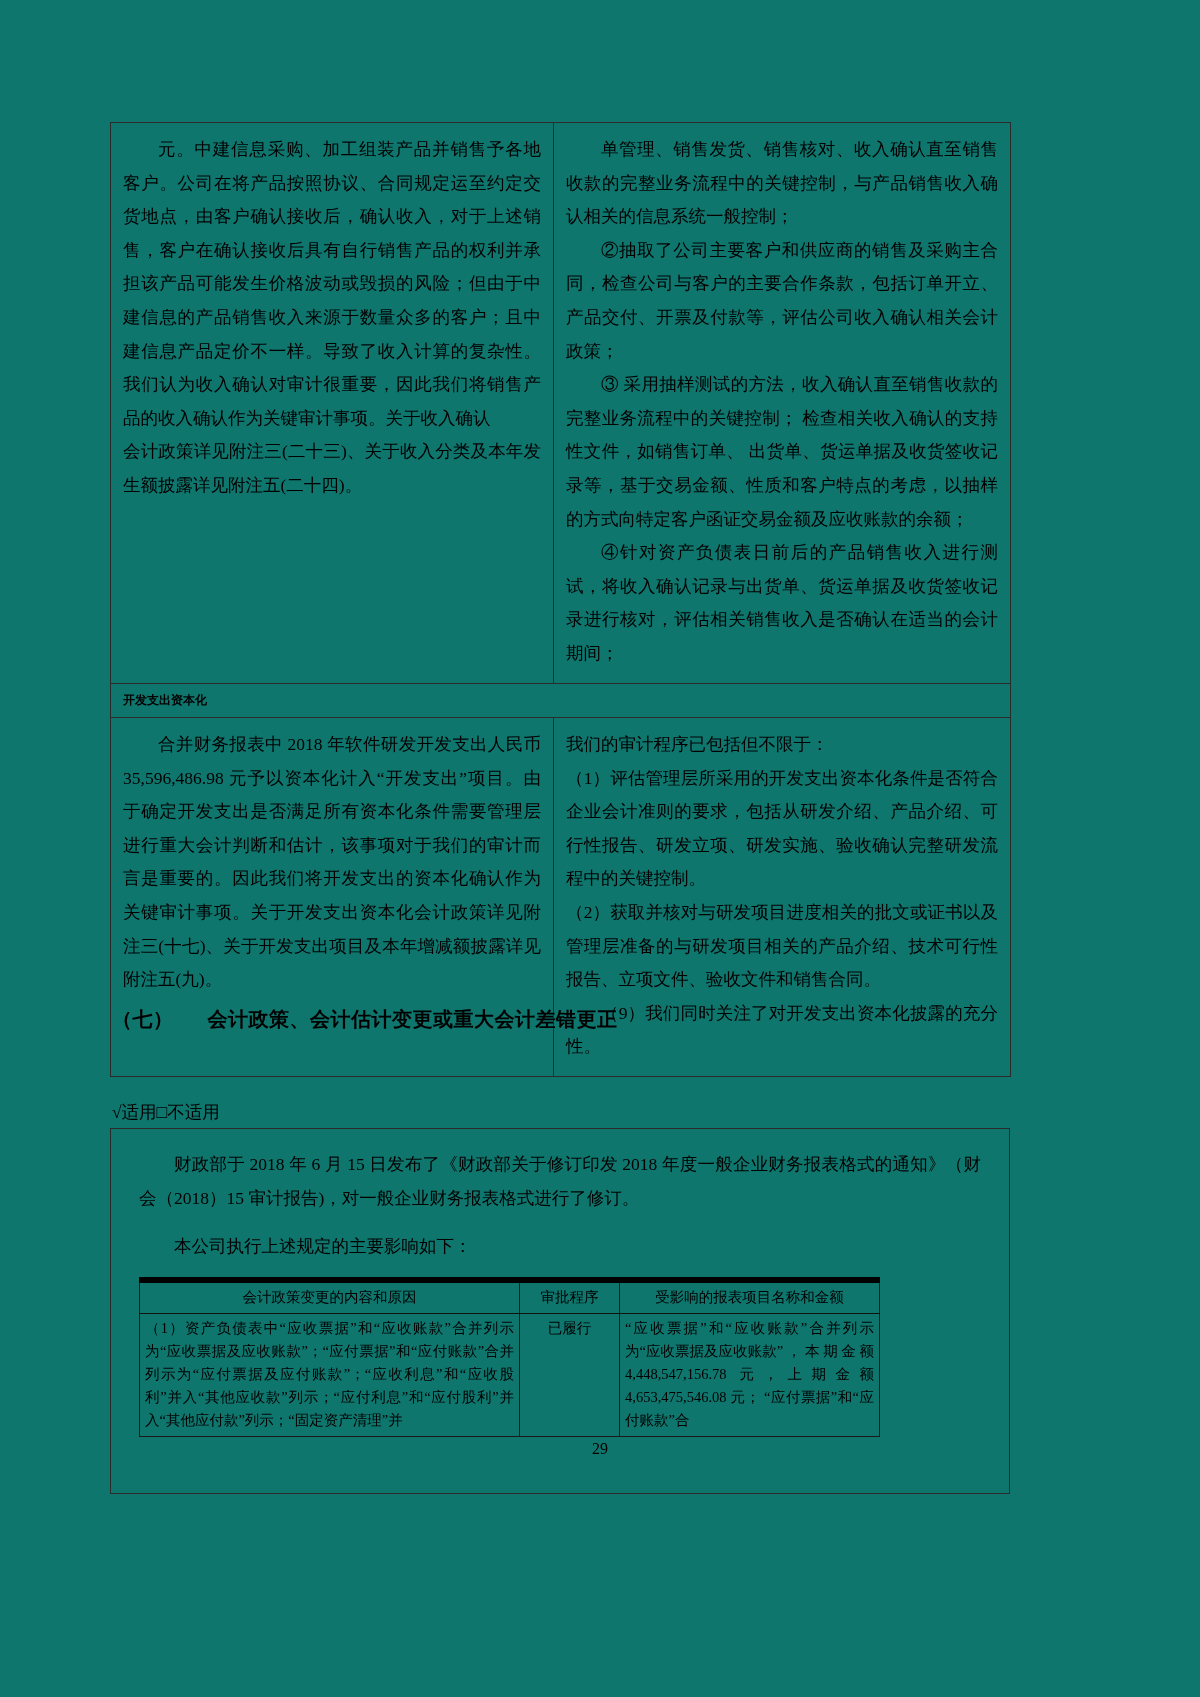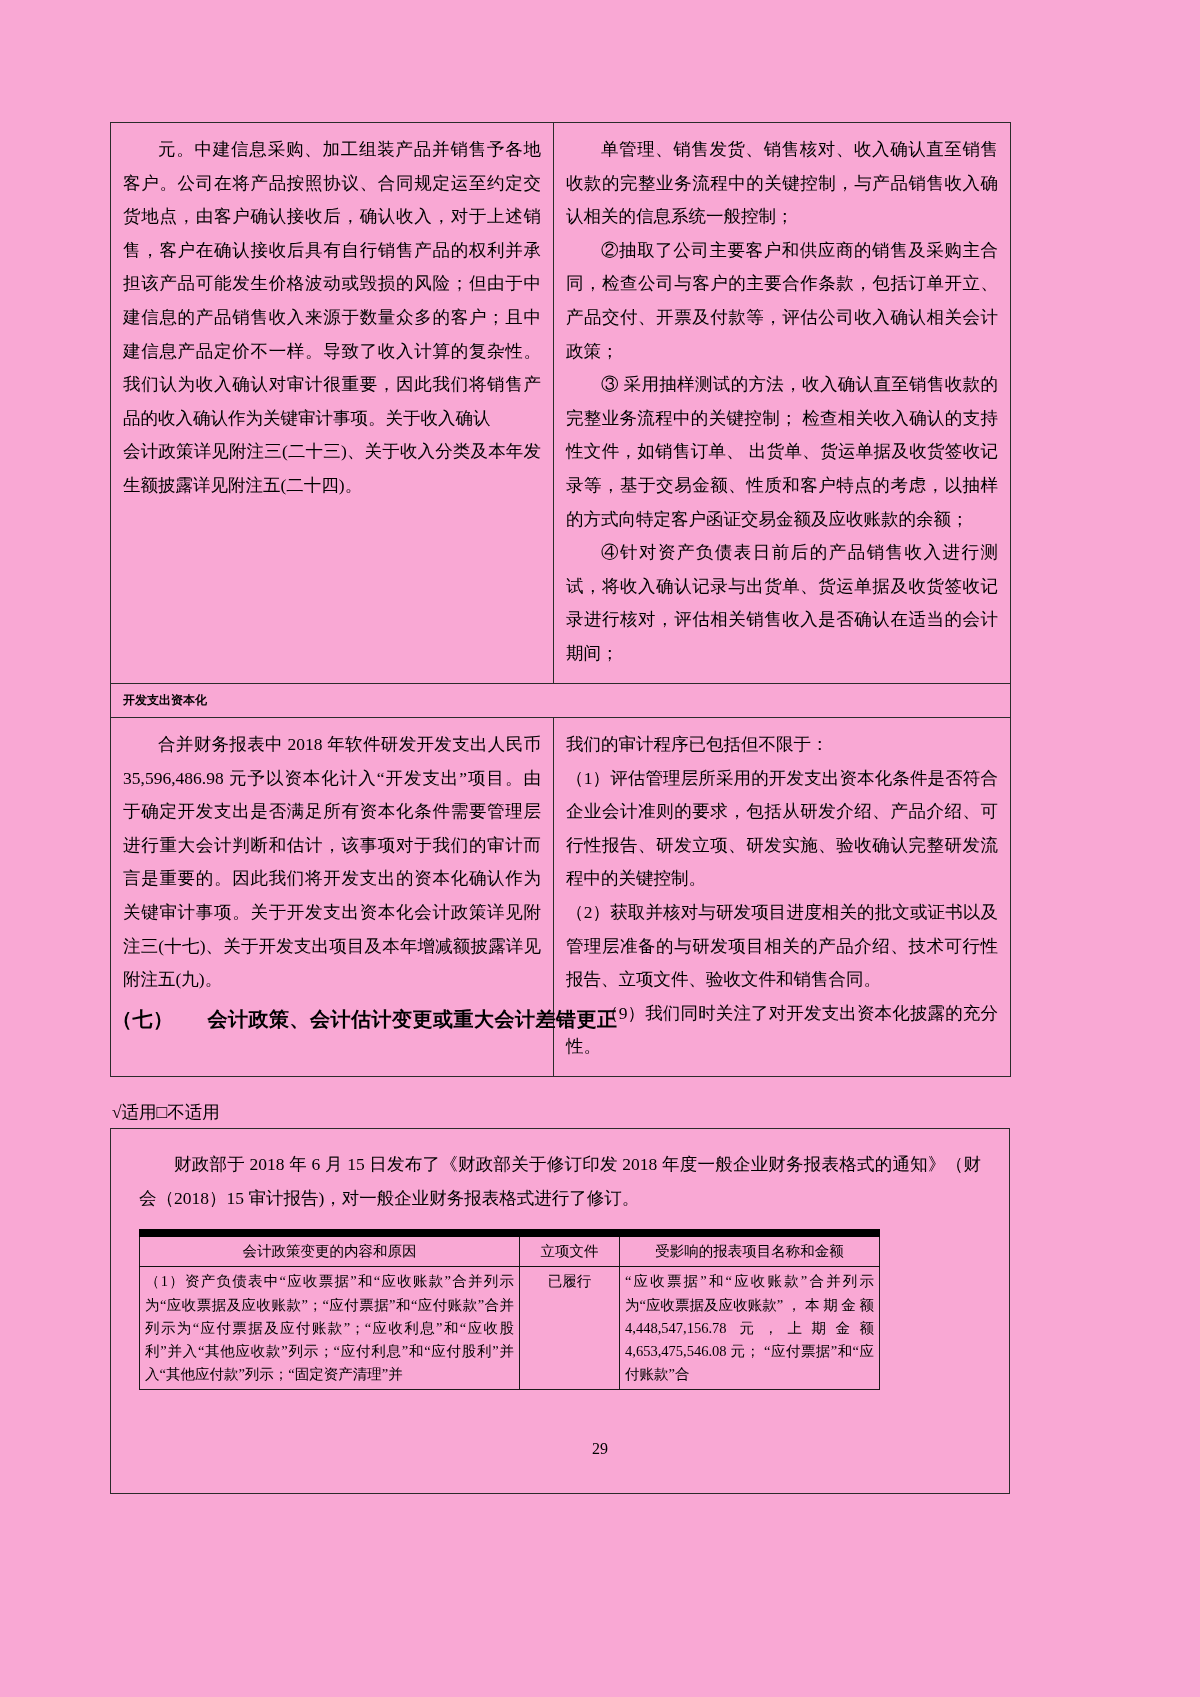--- a/index.html
+++ b/index.html
@@ -13,21 +13,21 @@
     font-family: "Liberation Serif", "DejaVu Serif", serif;
     color: #000;
     position: relative;
   }
   .page {
     position: relative;
     width: 1200px;
     height: 1697px;
     box-sizing: border-box;
     padding: 0;
-    background: #f9a8d4;
+    background: #0f766e;
   }
 
   
   .kam-table {
     position: absolute;
     left: 110px;
     top: 122px;
     width: 900px;
     border-collapse: collapse;
     table-layout: fixed;
@@ -105,21 +105,21 @@
   .policy-table th,
   .policy-table td {
     border: 1px solid #1a1a1a;
     padding: 3px 5px;
     vertical-align: top;
     line-height: 1.6;
   }
   .policy-table th {
     text-align: center;
     font-weight: normal;
-    border-top: 8px solid #000000;
+    border-top: 6px solid #000000;
     border-bottom: 1px solid #111;
   }
   .pt-c1 { width: 380px; }
   .pt-c2 { width: 100px; }
   .pt-c3 { width: 260px; }
   .cell-center {
     text-align: center;
     vertical-align: middle;
   }
   .justify-cn {
@@ -177,31 +177,32 @@
   </table>
 
   <div class="sec-heading">
     <span class="num">（七）</span><span>会计政策、会计估计变更或重大会计差错更正</span>
   </div>
 
   <div class="applicable">√适用□不适用</div>
 
   <div class="lower-box">
     <p>财政部于 2018 年 6 月 15 日发布了《财政部关于修订印发 2018 年度一般企业财务报表格式的通知》（财会（2018）15 审计报告)，对一般企业财务报表格式进行了修订。</p>
+    <p>本公司执行上述规定的主要影响如下：</p>
 
     <table class="policy-table">
       <colgroup>
         <col class="pt-c1">
         <col class="pt-c2">
         <col class="pt-c3">
       </colgroup>
       <thead>
         <tr>
           <th>会计政策变更的内容和原因</th>
-          <th>立项文件</th>
+          <th>审批程序</th>
           <th>受影响的报表项目名称和金额</th>
         </tr>
       </thead>
       <tbody>
         <tr>
           <td class="justify-cn">（1）资产负债表中“应收票据”和“应收账款”合并列示为“应收票据及应收账款”；“应付票据”和“应付账款”合并列示为“应付票据及应付账款”；“应收利息”和“应收股利”并入“其他应收款”列示；“应付利息”和“应付股利”并入“其他应付款”列示；“固定资产清理”并</td>
           <td class="cell-center">已履行</td>
           <td class="justify-cn">“应收票据”和“应收账款”合并列示为“应收票据及应收账款” ， 本 期 金 额 4,448,547,156.78 元，上期金额 4,653,475,546.08 元；
 “应付票据”和“应付账款”合</td>
         </tr>

